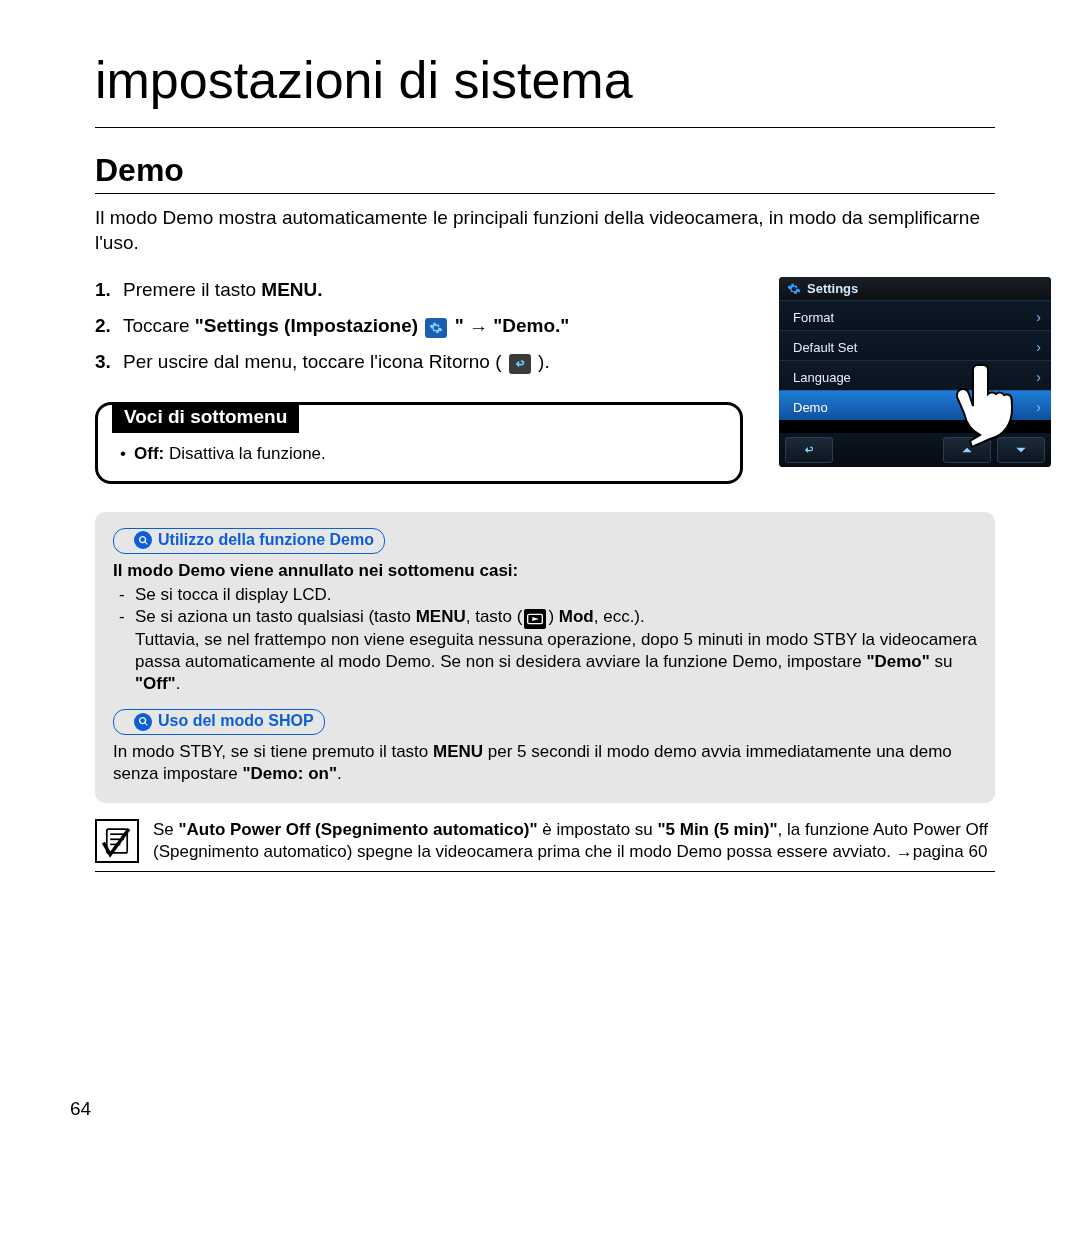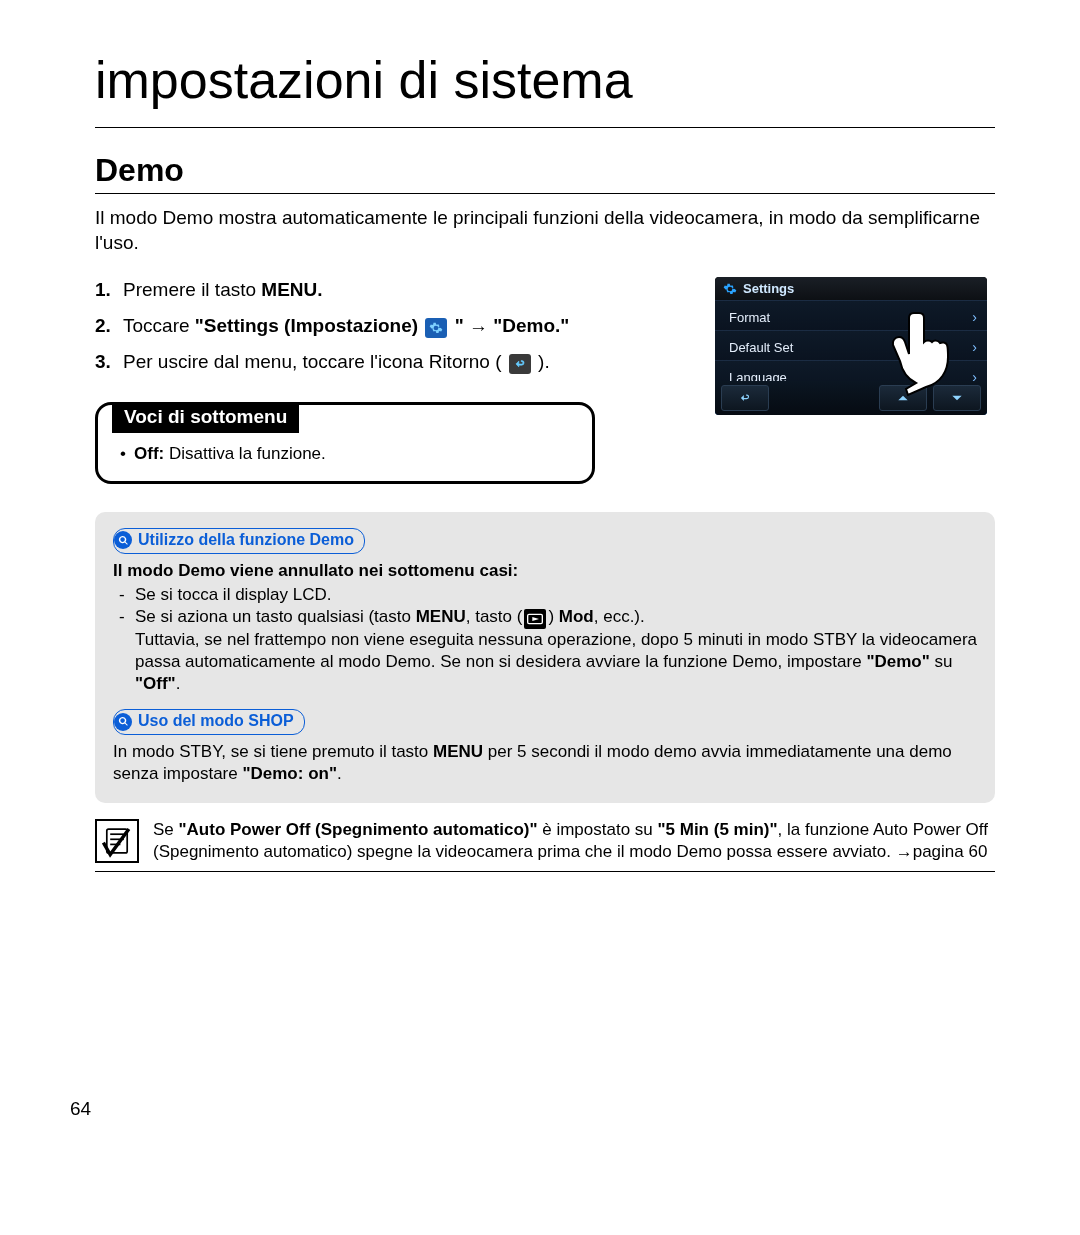--- a/index.html
+++ b/index.html
@@ -85,21 +85,21 @@
   .icon-mode-bg { background: #000; color:#fff; border-radius:2px; padding:0 2px; }
   .icon-mode-bg svg { width:16px; height:12px; fill:#fff; }
 
   
   .submenu-box {
     border: 3px solid #000;
     border-radius: 16px;
     margin-top: 28px;
     padding: 0 18px 14px 18px;
     position: relative;
-    width: 500px;
+    width: 648px;
   }
   .submenu-tab {
     display: inline-block;
     background: #000;
     color: #fff;
     font-weight: bold;
     font-size: 19px;
     padding: 4px 12px 5px 12px;
     margin-left: -4px;
     margin-top: -2px;
@@ -126,21 +126,21 @@
     margin-top: 28px;
     padding: 16px 18px 18px 18px;
     font-size: 17px;
     line-height: 1.3;
   }
   .pill {
     display: inline-flex;
     align-items: center;
     border: 1.5px solid #0b5ed7;
     border-radius: 12px;
-    padding: 1px 10px 2px 0;
+    padding: 1px 10px 2px 20px;
     color: #0b5ed7;
     font-weight: bold;
     font-size: 16px;
     margin-bottom: 6px;
     background: #e6e6e6;
   }
   .pill .mag {
     width: 18px; height: 18px;
     background: #0b5ed7;
     border-radius: 50%;
@@ -170,21 +170,21 @@
   .page-number {
     position: absolute;
     left: 70px;
     bottom: 115px;
     font-weight: normal;
     font-size: 19px;
   }
 
   
   .screen {
-    width: 272px; height: 138px;
+    width: 272px; height: 190px;
     background: #000;
     border-radius: 4px;
     position: relative;
     overflow: hidden;
     font-family: Arial, sans-serif;
     text-align: right;
   }
   .screen .hdr {
     display: flex; align-items: center;
     gap: 6px;

